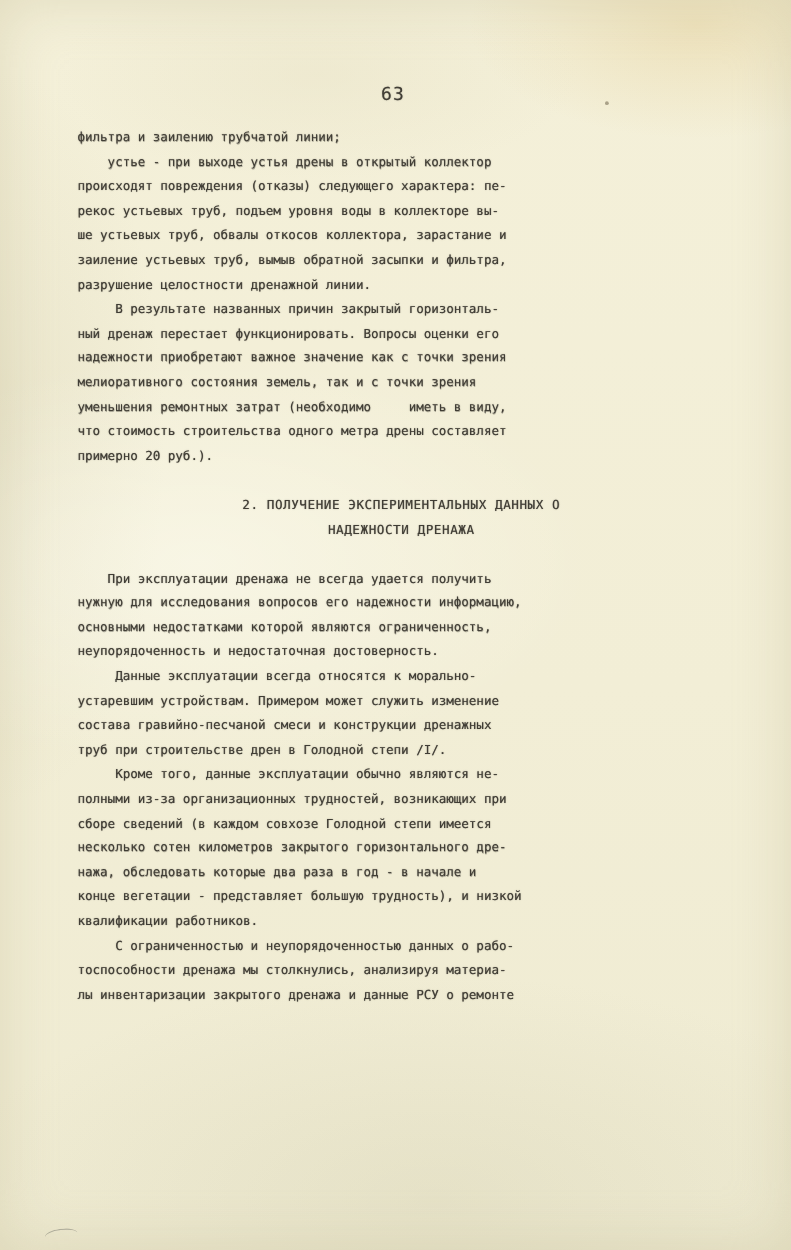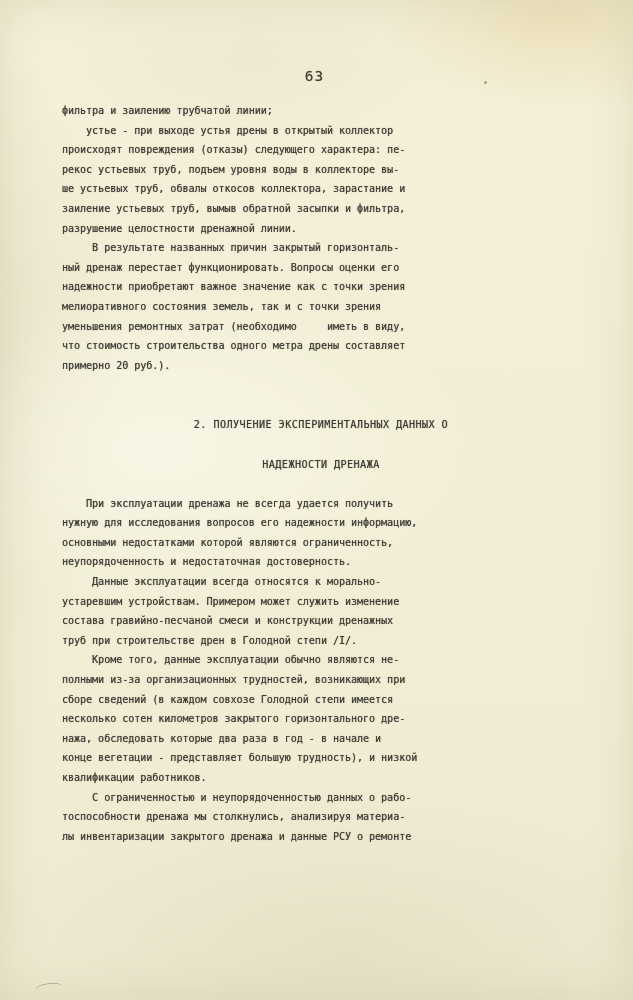--- a/index.html
+++ b/index.html
@@ -38,21 +38,21 @@
     position: absolute;
     top: 101px;
     left: 62px;
     width: 518px;
     font-size: 10px;
     line-height: 19.6px;
     white-space: pre;
     text-shadow: 0 0 1px rgba(64,61,53,0.5), 0.3px 0.3px 0.4px rgba(64,61,53,0.35);
   }
   .block { height: 19.6px; overflow: visible; }
-  .block-heading { text-align: center; letter-spacing: 0.5px; margin-top: 20px; }
+  .block-heading { text-align: center; letter-spacing: 0.5px; }
   .pencil-mark {
     position: absolute;
     left: 36px;
     top: 983px;
     width: 26px;
     height: 9px;
     border: none;
     border-top: 1.6px solid rgba(118,117,110,0.5);
     border-radius: 50%;
     transform: rotate(-7deg);

